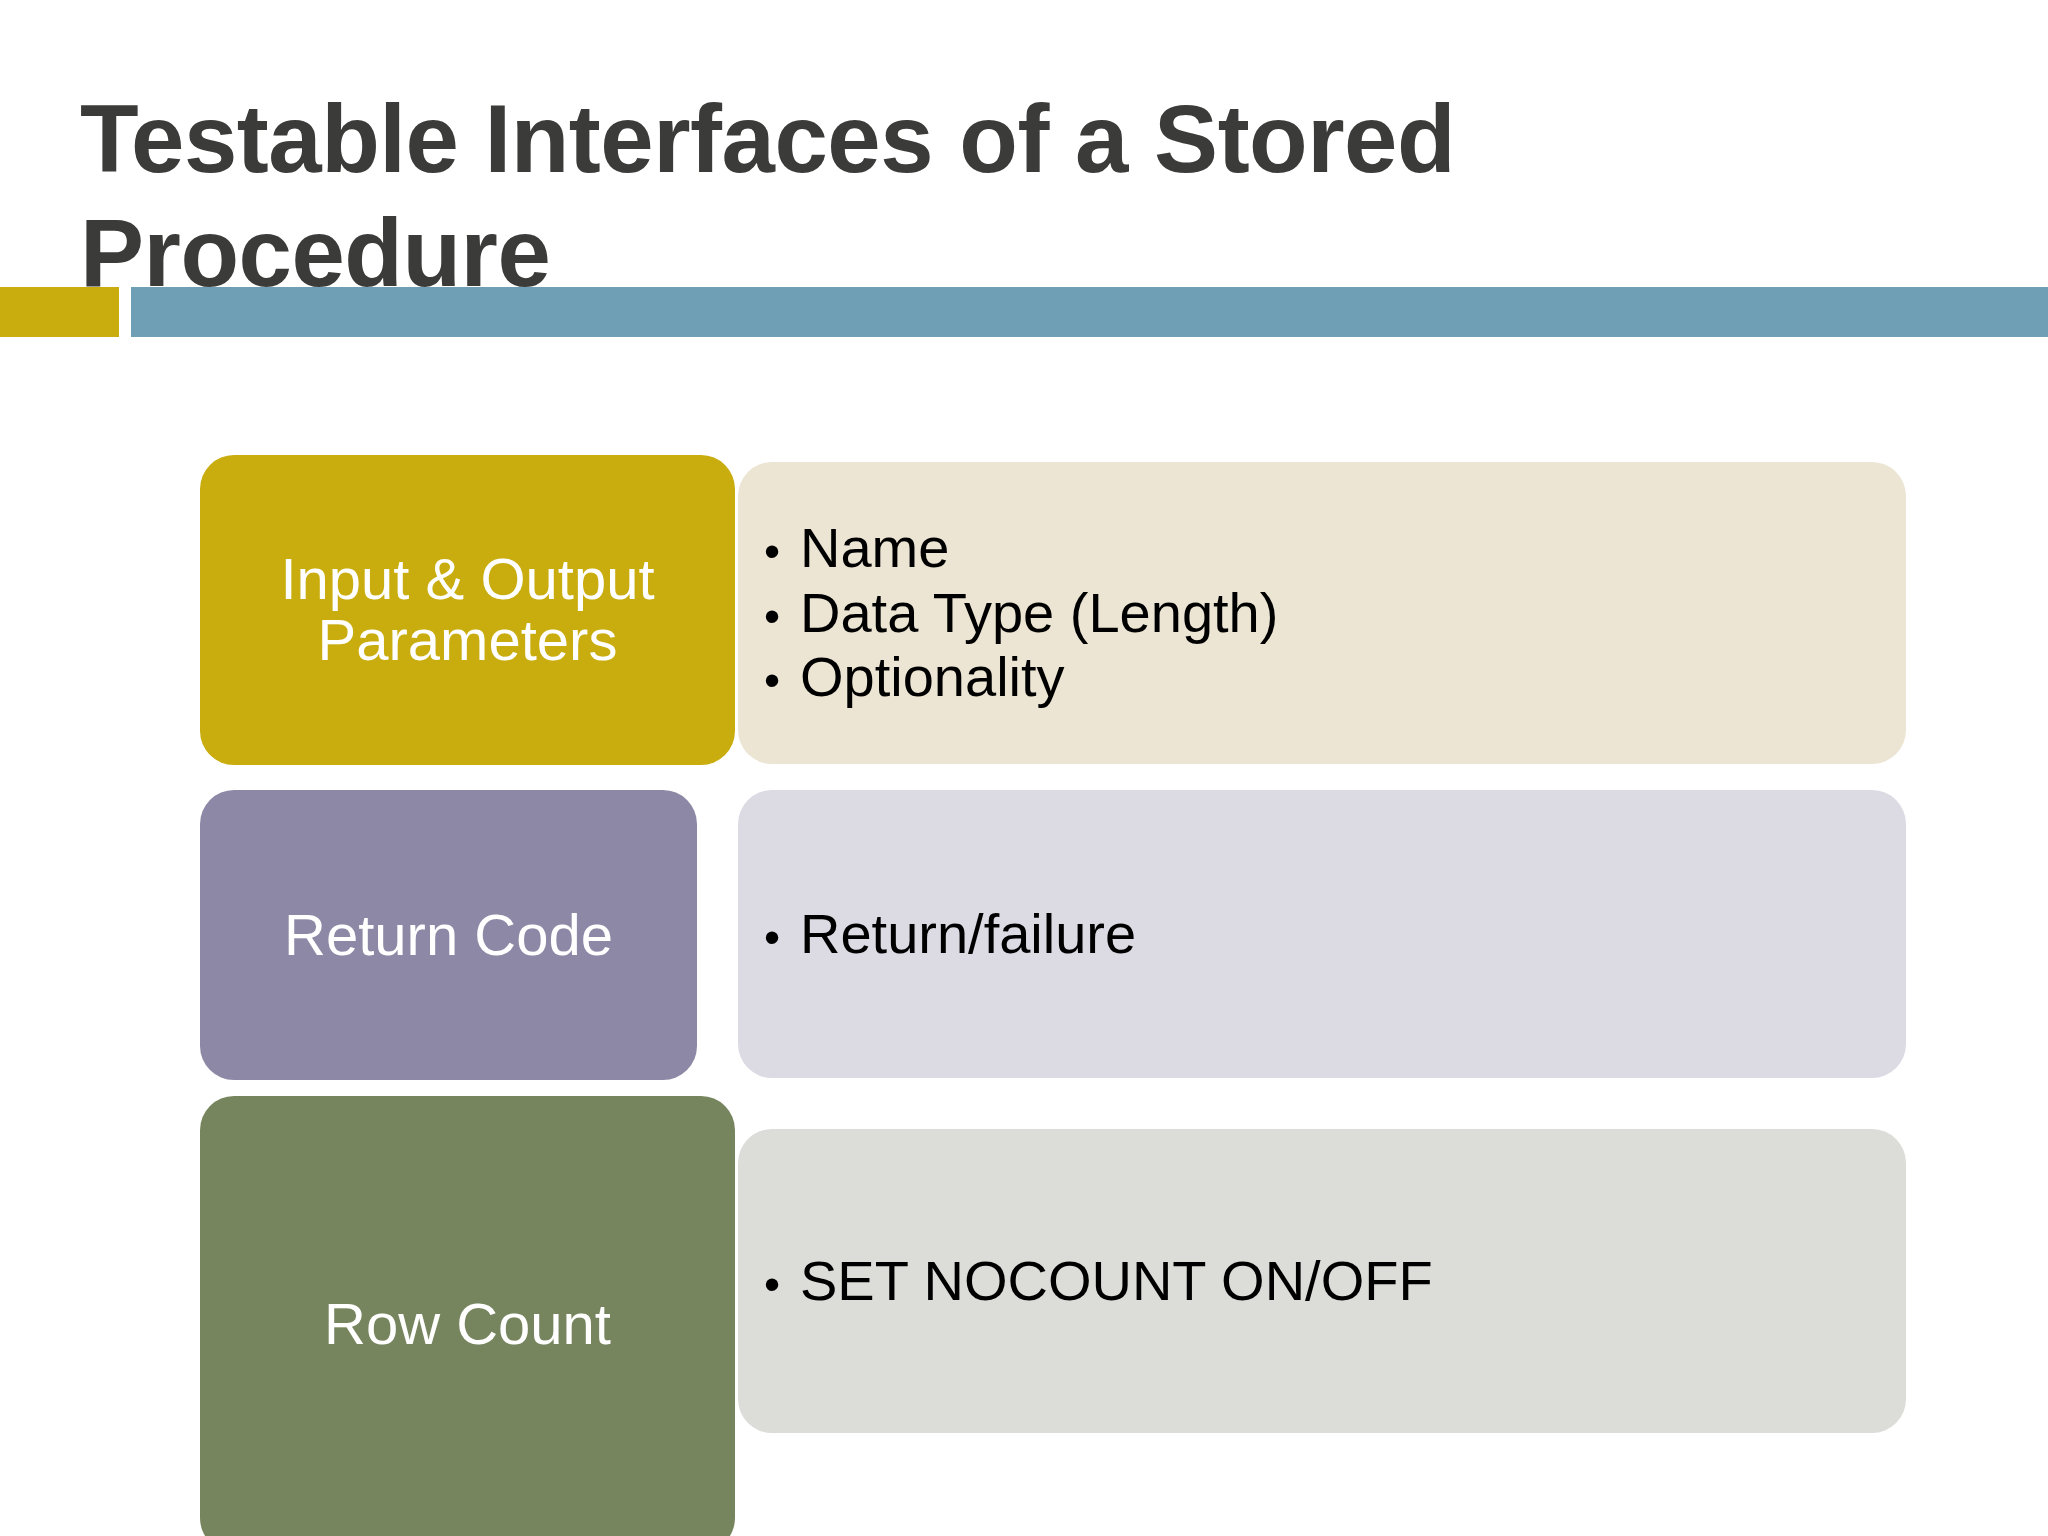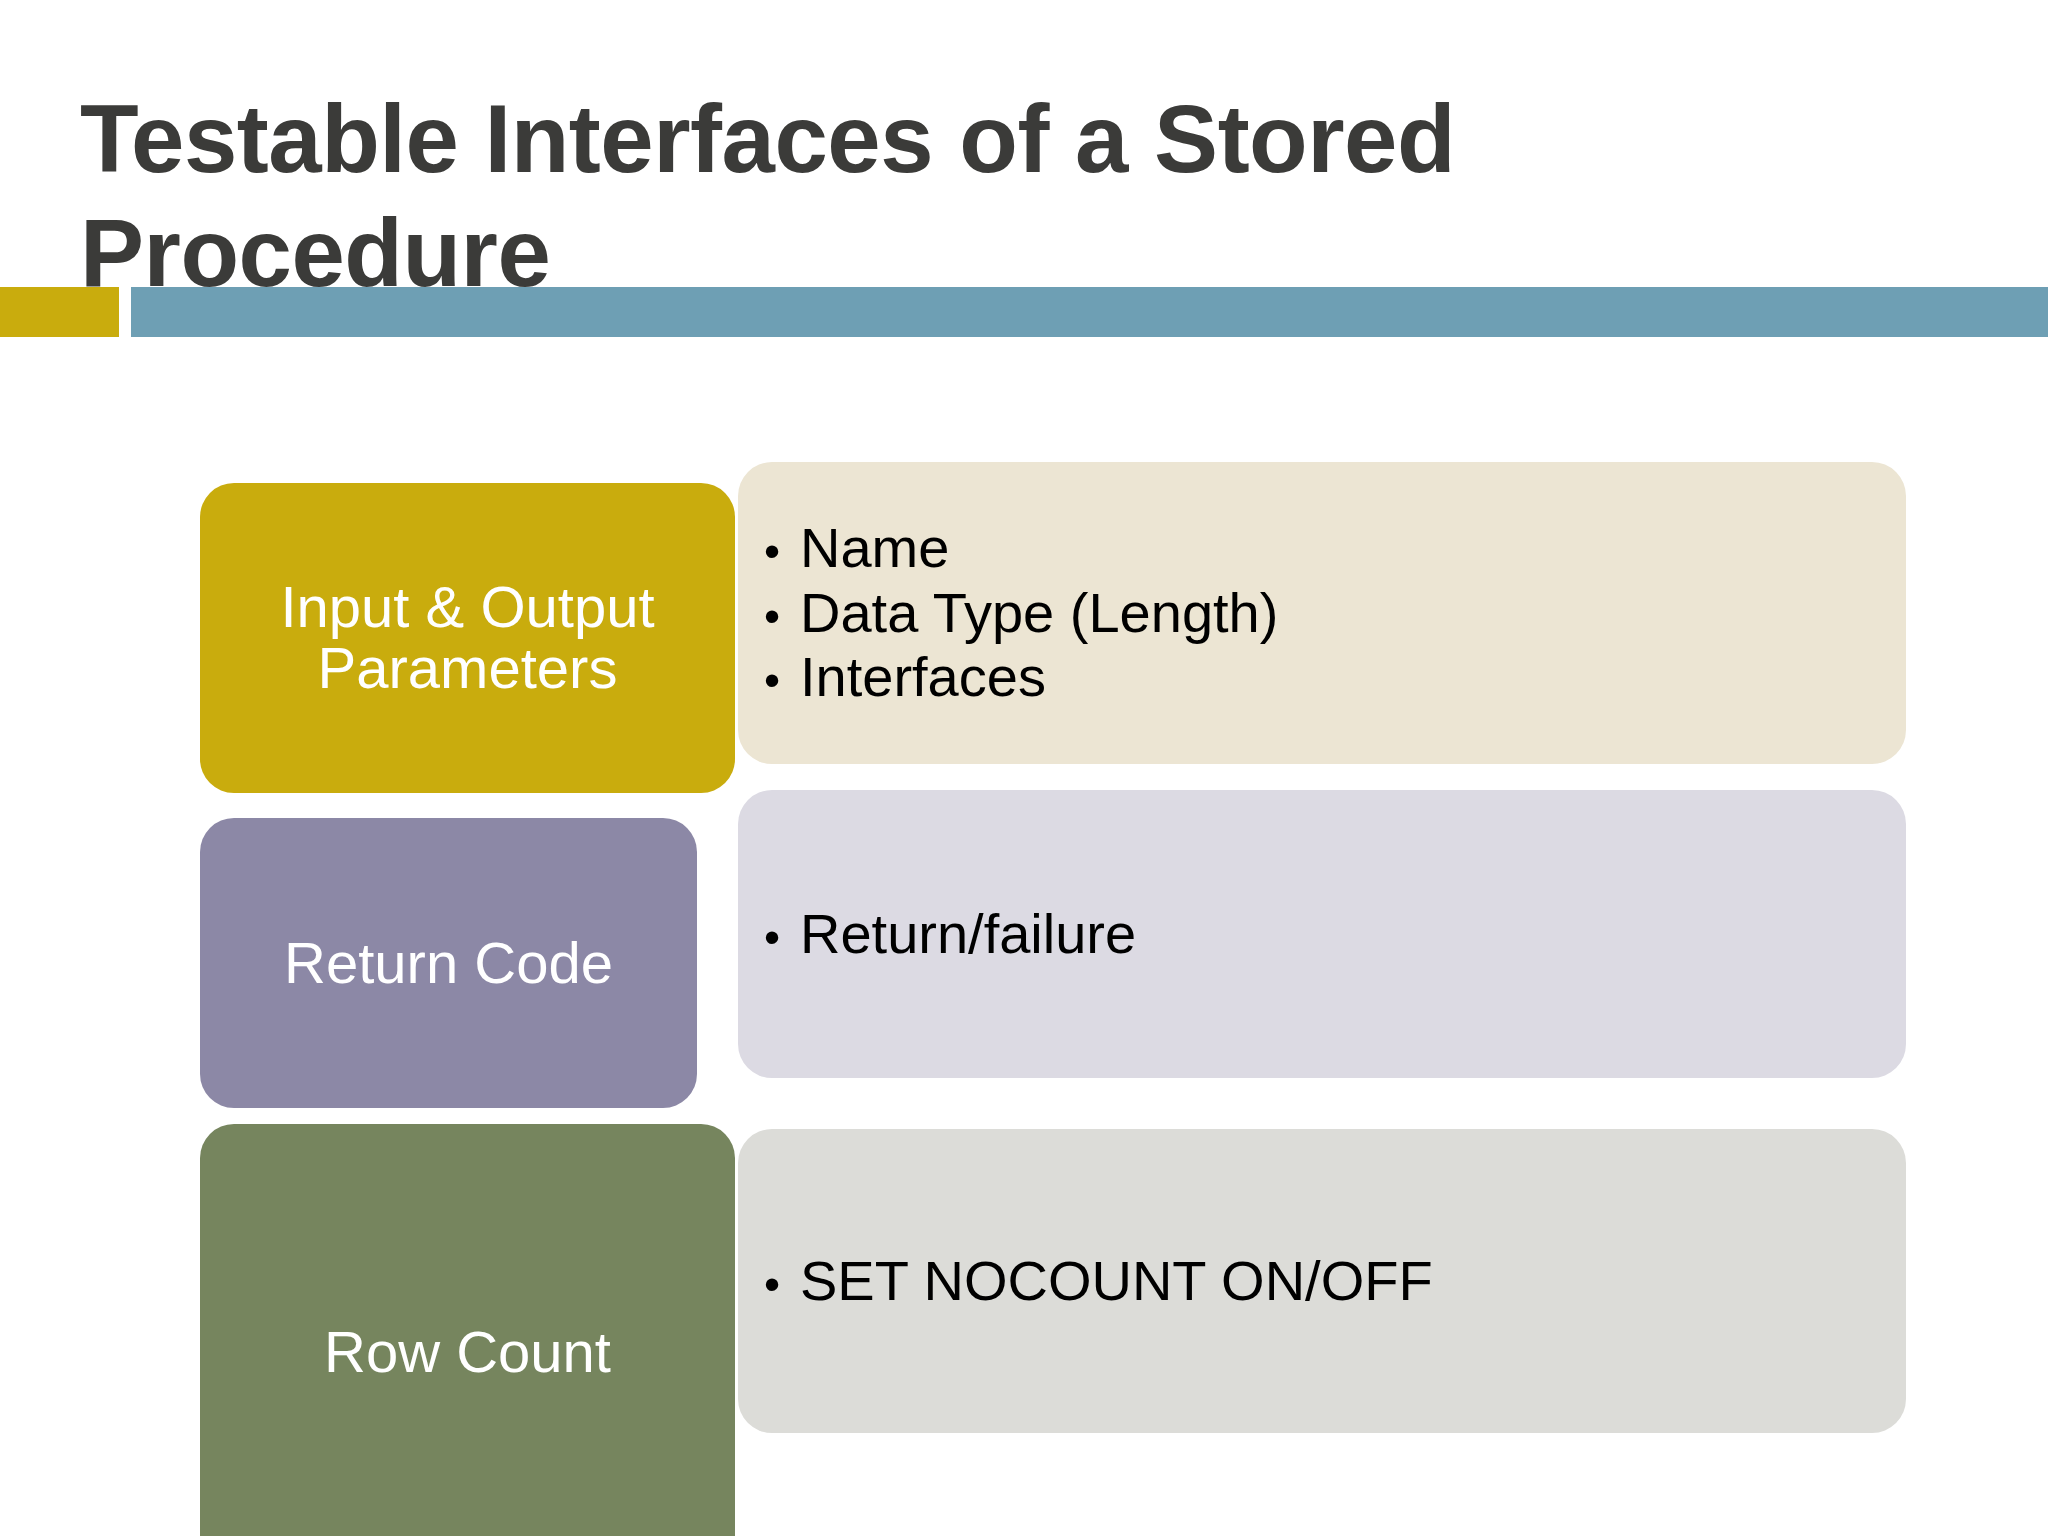--- a/index.html
+++ b/index.html
@@ -71,21 +71,20 @@
     color: #ffffff;
     display: flex;
     align-items: center;
     justify-content: center;
     text-align: center;
     font-size: 58px;
     line-height: 1.05;
     box-sizing: border-box;
     padding: 4px 10px;
     white-space: pre-line;
-    margin-top: 28px;
   }
   .content-panel {
     position: absolute;
     border-radius: 34px;
     box-sizing: border-box;
     display: flex;
     flex-direction: column;
     justify-content: center;
     padding-left: 26px;
   }
@@ -155,21 +154,21 @@
       <div class="bullet-line">
         <span class="bullet-dot">•</span>
         <span class="bullet-text">Name</span>
       </div>
       <div class="bullet-line">
         <span class="bullet-dot">•</span>
         <span class="bullet-text">Data Type (Length)</span>
       </div>
       <div class="bullet-line">
         <span class="bullet-dot">•</span>
-        <span class="bullet-text">Interfaces</span>
+        <span class="bullet-text">Optionality</span>
       </div>
     </div>
   </div>
 
   <div class="row" id="row-2">
     <div class="label-box">Return Code</div>
     <div class="content-panel">
       <div class="bullet-line">
         <span class="bullet-dot">•</span>
         <span class="bullet-text">Return/failure</span>

